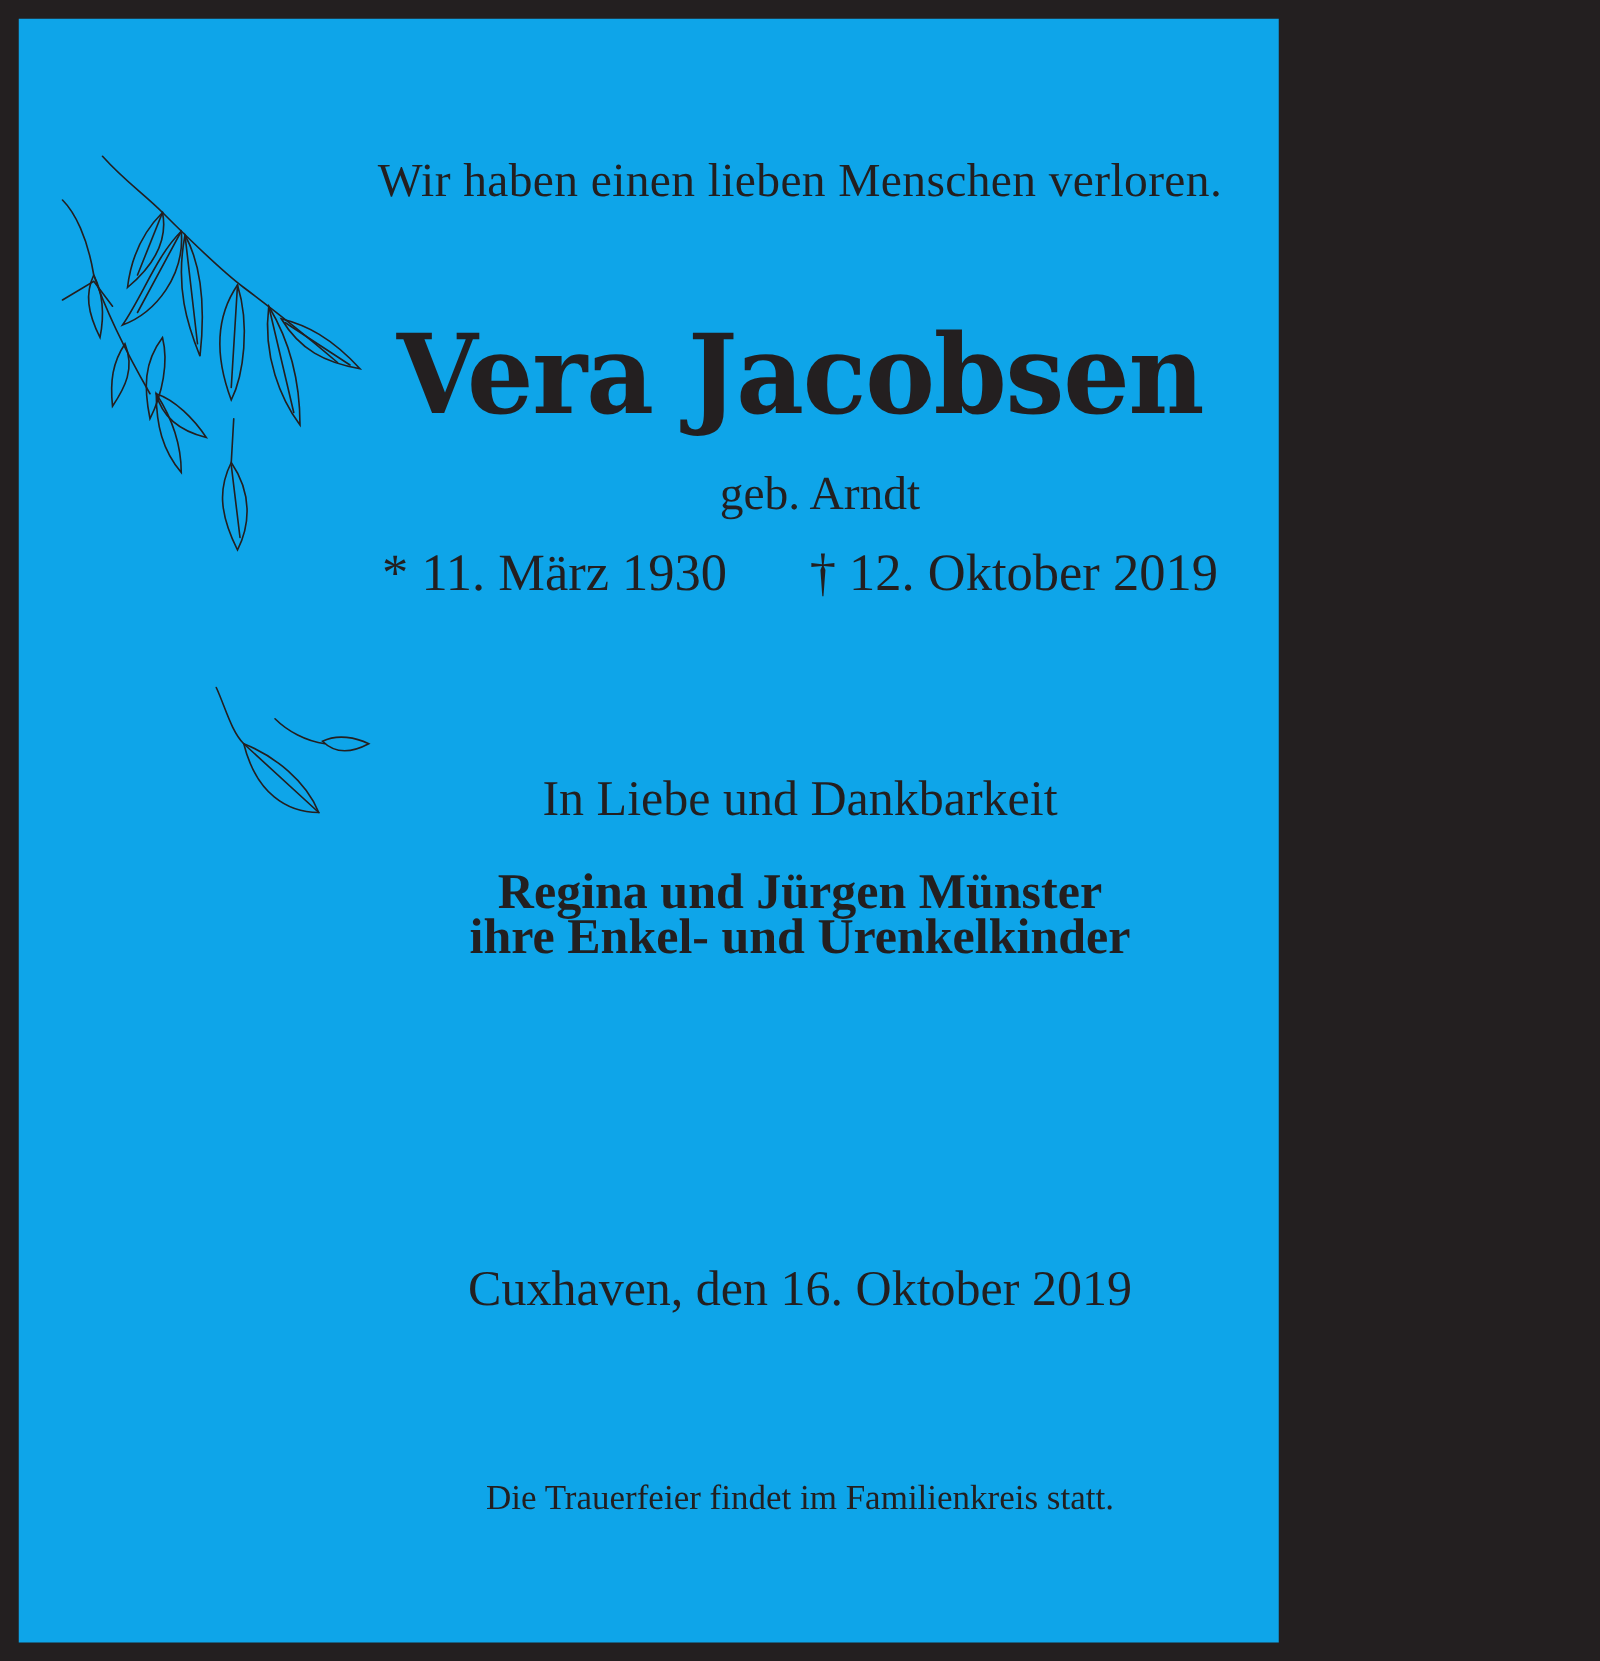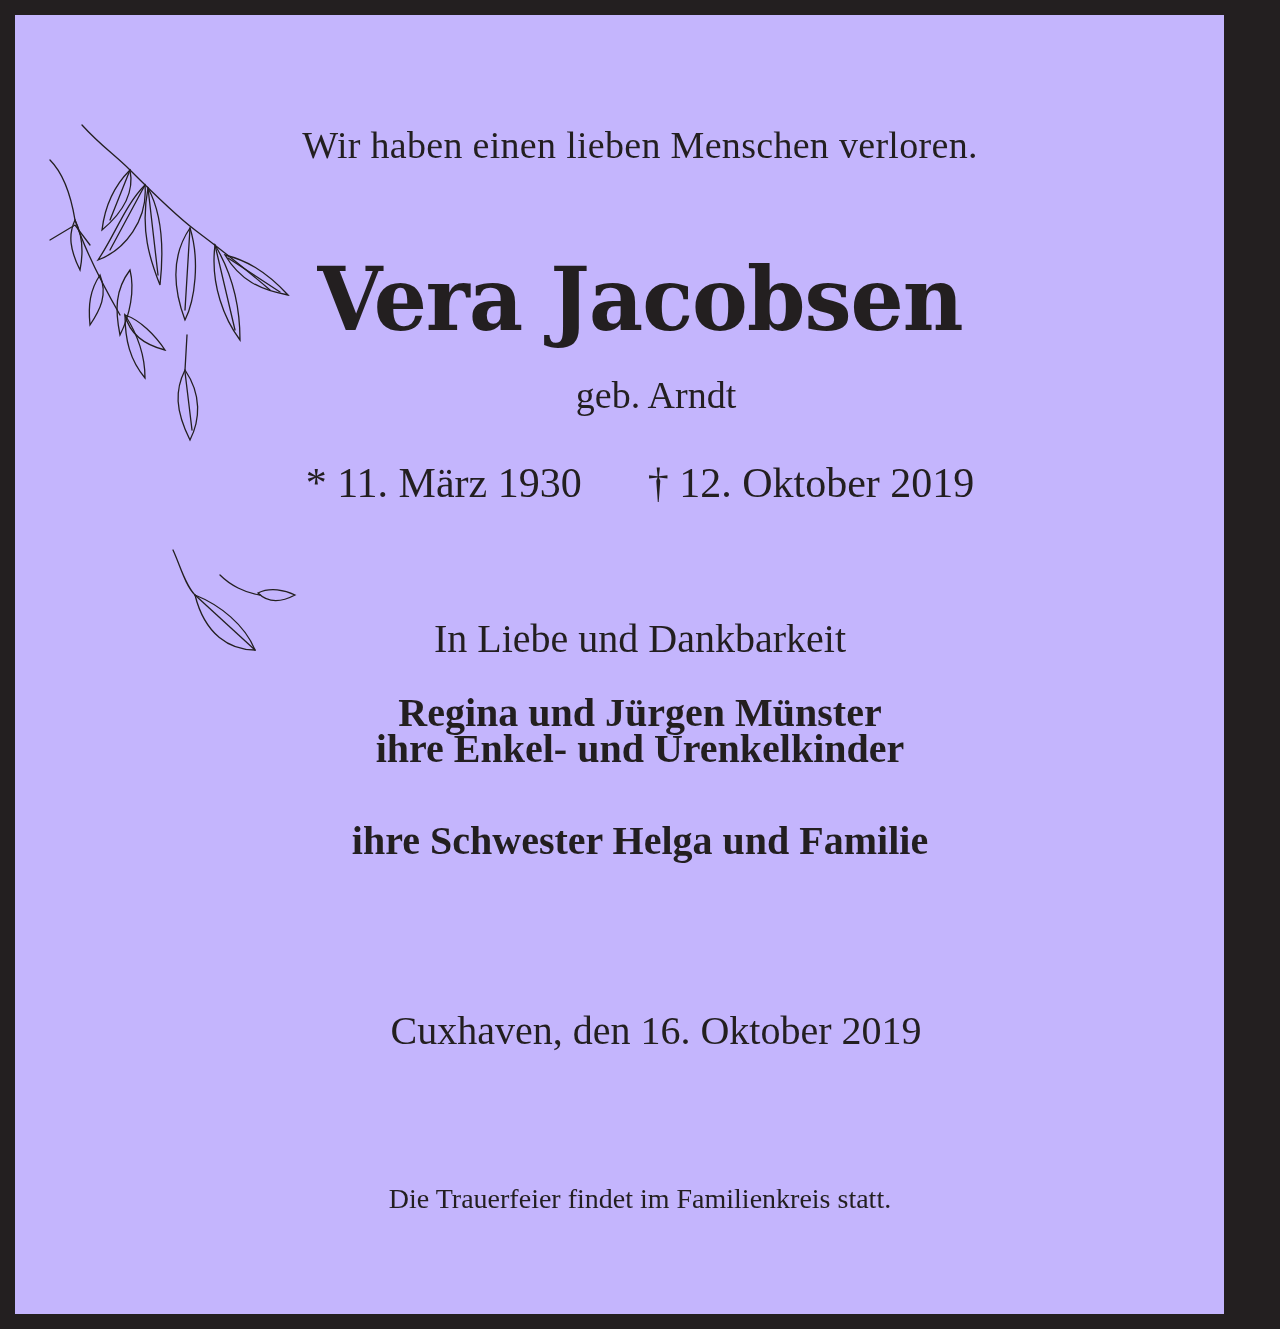--- a/index.html
+++ b/index.html
@@ -7,41 +7,41 @@
       width: 1280px; height: 1329px;
       background: #231f20;
       position: relative;
       overflow: hidden;
       font-family: "DejaVu Serif", "Liberation Serif", serif;
       color: #231f20;
     }
     .card {
       position: absolute;
       left: 15px; top: 15px;
-      width: 1209px; height: 1299px;
-      background: #c4b5fd;
+      width: 1008px; height: 1299px;
+      background: #0ea5e9;
     }
     .line {
       position: absolute;
       left: 0; width: 1250px;
       text-align: center;
       white-space: nowrap;
     }
     .intro { top: 108px; font-size: 38px; font-family: "Liberation Serif", serif; letter-spacing: 0.3px; }
     .name { top: 232px; font-size: 88px; font-weight: bold; font-family: "DejaVu Serif", serif; letter-spacing: -1px; transform: scaleX(0.95); }
     .maiden { top: 358px; font-size: 38px; font-family: "Liberation Serif", serif; padding-left: 16px; }
-    .dates { top: 420px; font-size: 42px; font-family: "Liberation Serif", serif; margin-top: 24px; }
+    .dates { top: 420px; font-size: 42px; font-family: "Liberation Serif", serif; }
     .dates span { display: inline-block; }
     .dates .gap { width: 66px; }
     .thanks { top: 600px; font-size: 40px; font-family: "Liberation Serif", serif; }
     .family { font-size: 40px; font-weight: bold; font-family: "Liberation Serif", serif; }
     .f0 { top: 674px; }
     .f1 { top: 710px; }
     .f2 { top: 802px; }
-    .place { top: 992px; font-size: 40px; font-family: "Liberation Serif", serif; padding-left: 16px; }
+    .place { top: 992px; font-size: 40px; font-family: "Liberation Serif", serif; }
     .note { top: 1168px; font-size: 28px; font-family: "Liberation Serif", serif; }
     .branch { position: absolute; left: 15px; top: 95px; }
     .falling { position: absolute; left: 155px; top: 530px; }
     svg path { fill: none; stroke: #231f20; stroke-width: 1.3; stroke-linecap: round; }
   </style>
 </head>
 <body>
 
 <div class="card">
 
@@ -84,17 +84,16 @@
   <div class="line intro">Wir haben einen lieben Menschen verloren.</div>
   <div class="line name">Vera Jacobsen</div>
   <div class="line maiden">geb. Arndt</div>
   <div class="line dates">
     <span>* 11. März 1930</span><span class="gap"></span><span>† 12. Oktober 2019</span>
   </div>
 
   <div class="line thanks">In Liebe und Dankbarkeit</div>
   <div class="line family f0">Regina und Jürgen Münster</div>
   <div class="line family f1">ihre Enkel- und Urenkelkinder</div>
-  <div class="line family f2">ihre Schwester Helga und Familie</div>
 
   <div class="line place">Cuxhaven, den 16. Oktober 2019</div>
   <div class="line note">Die Trauerfeier findet im Familienkreis statt.</div>
 </div>
 
 </body></html>

